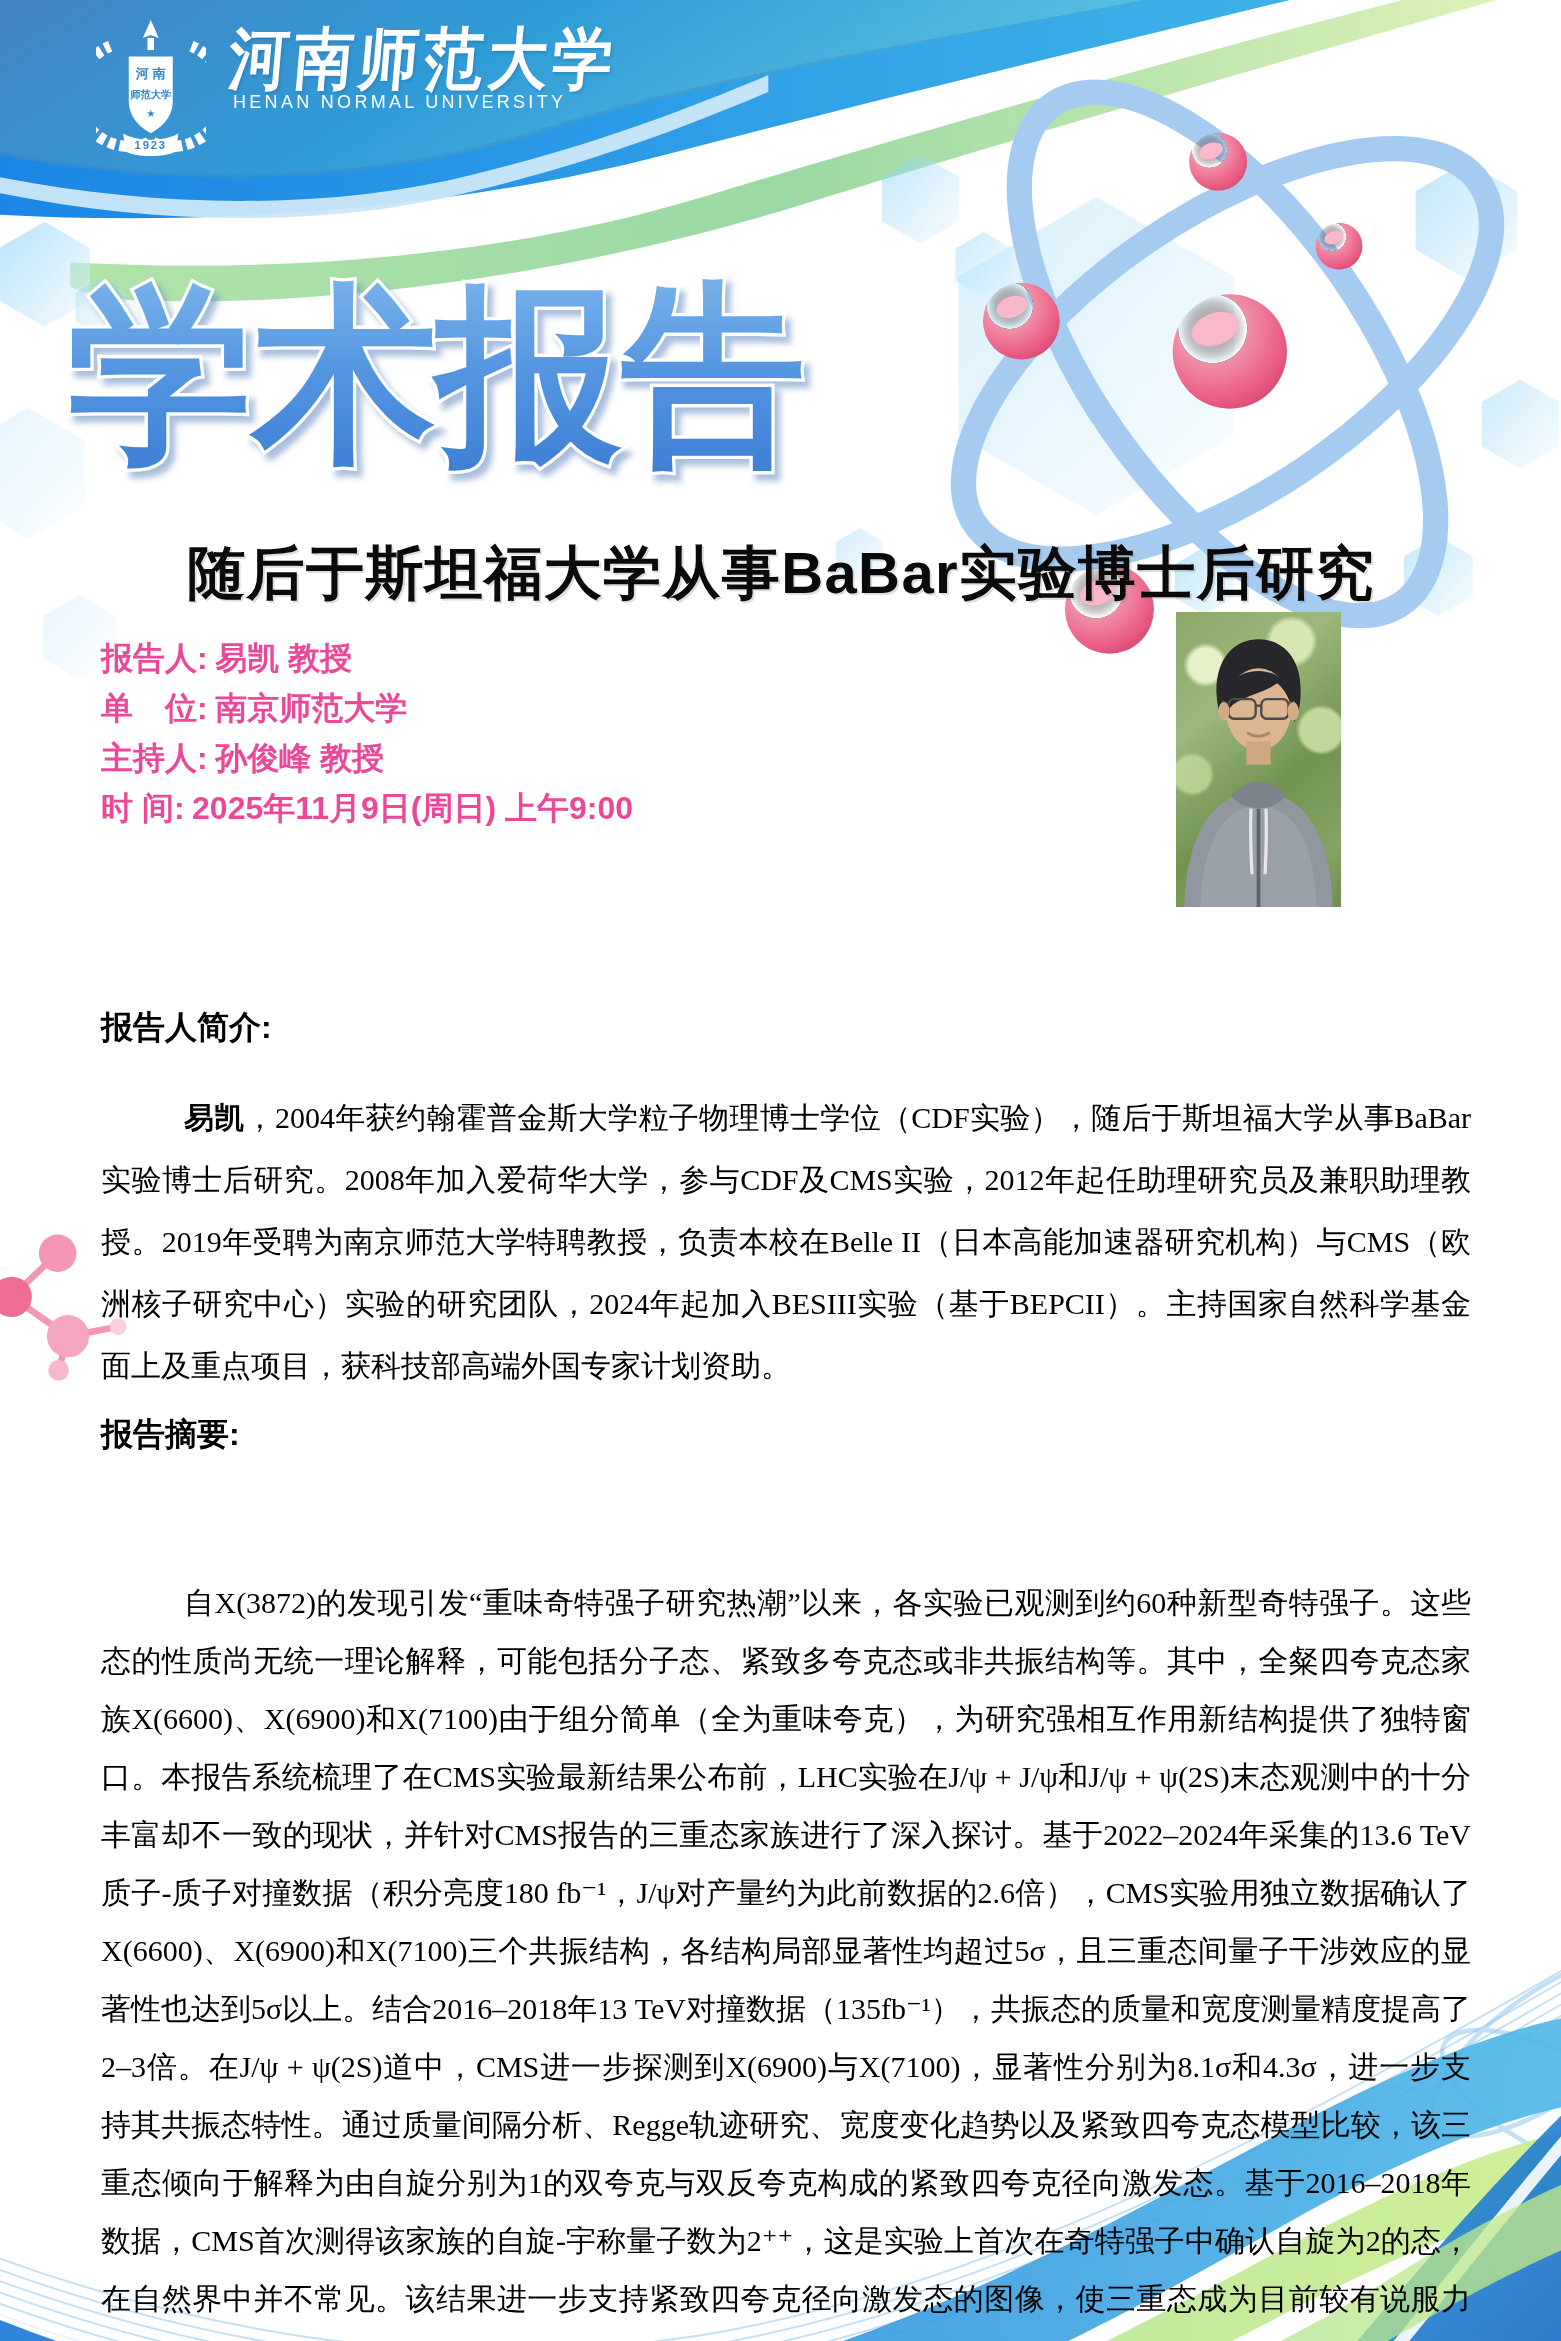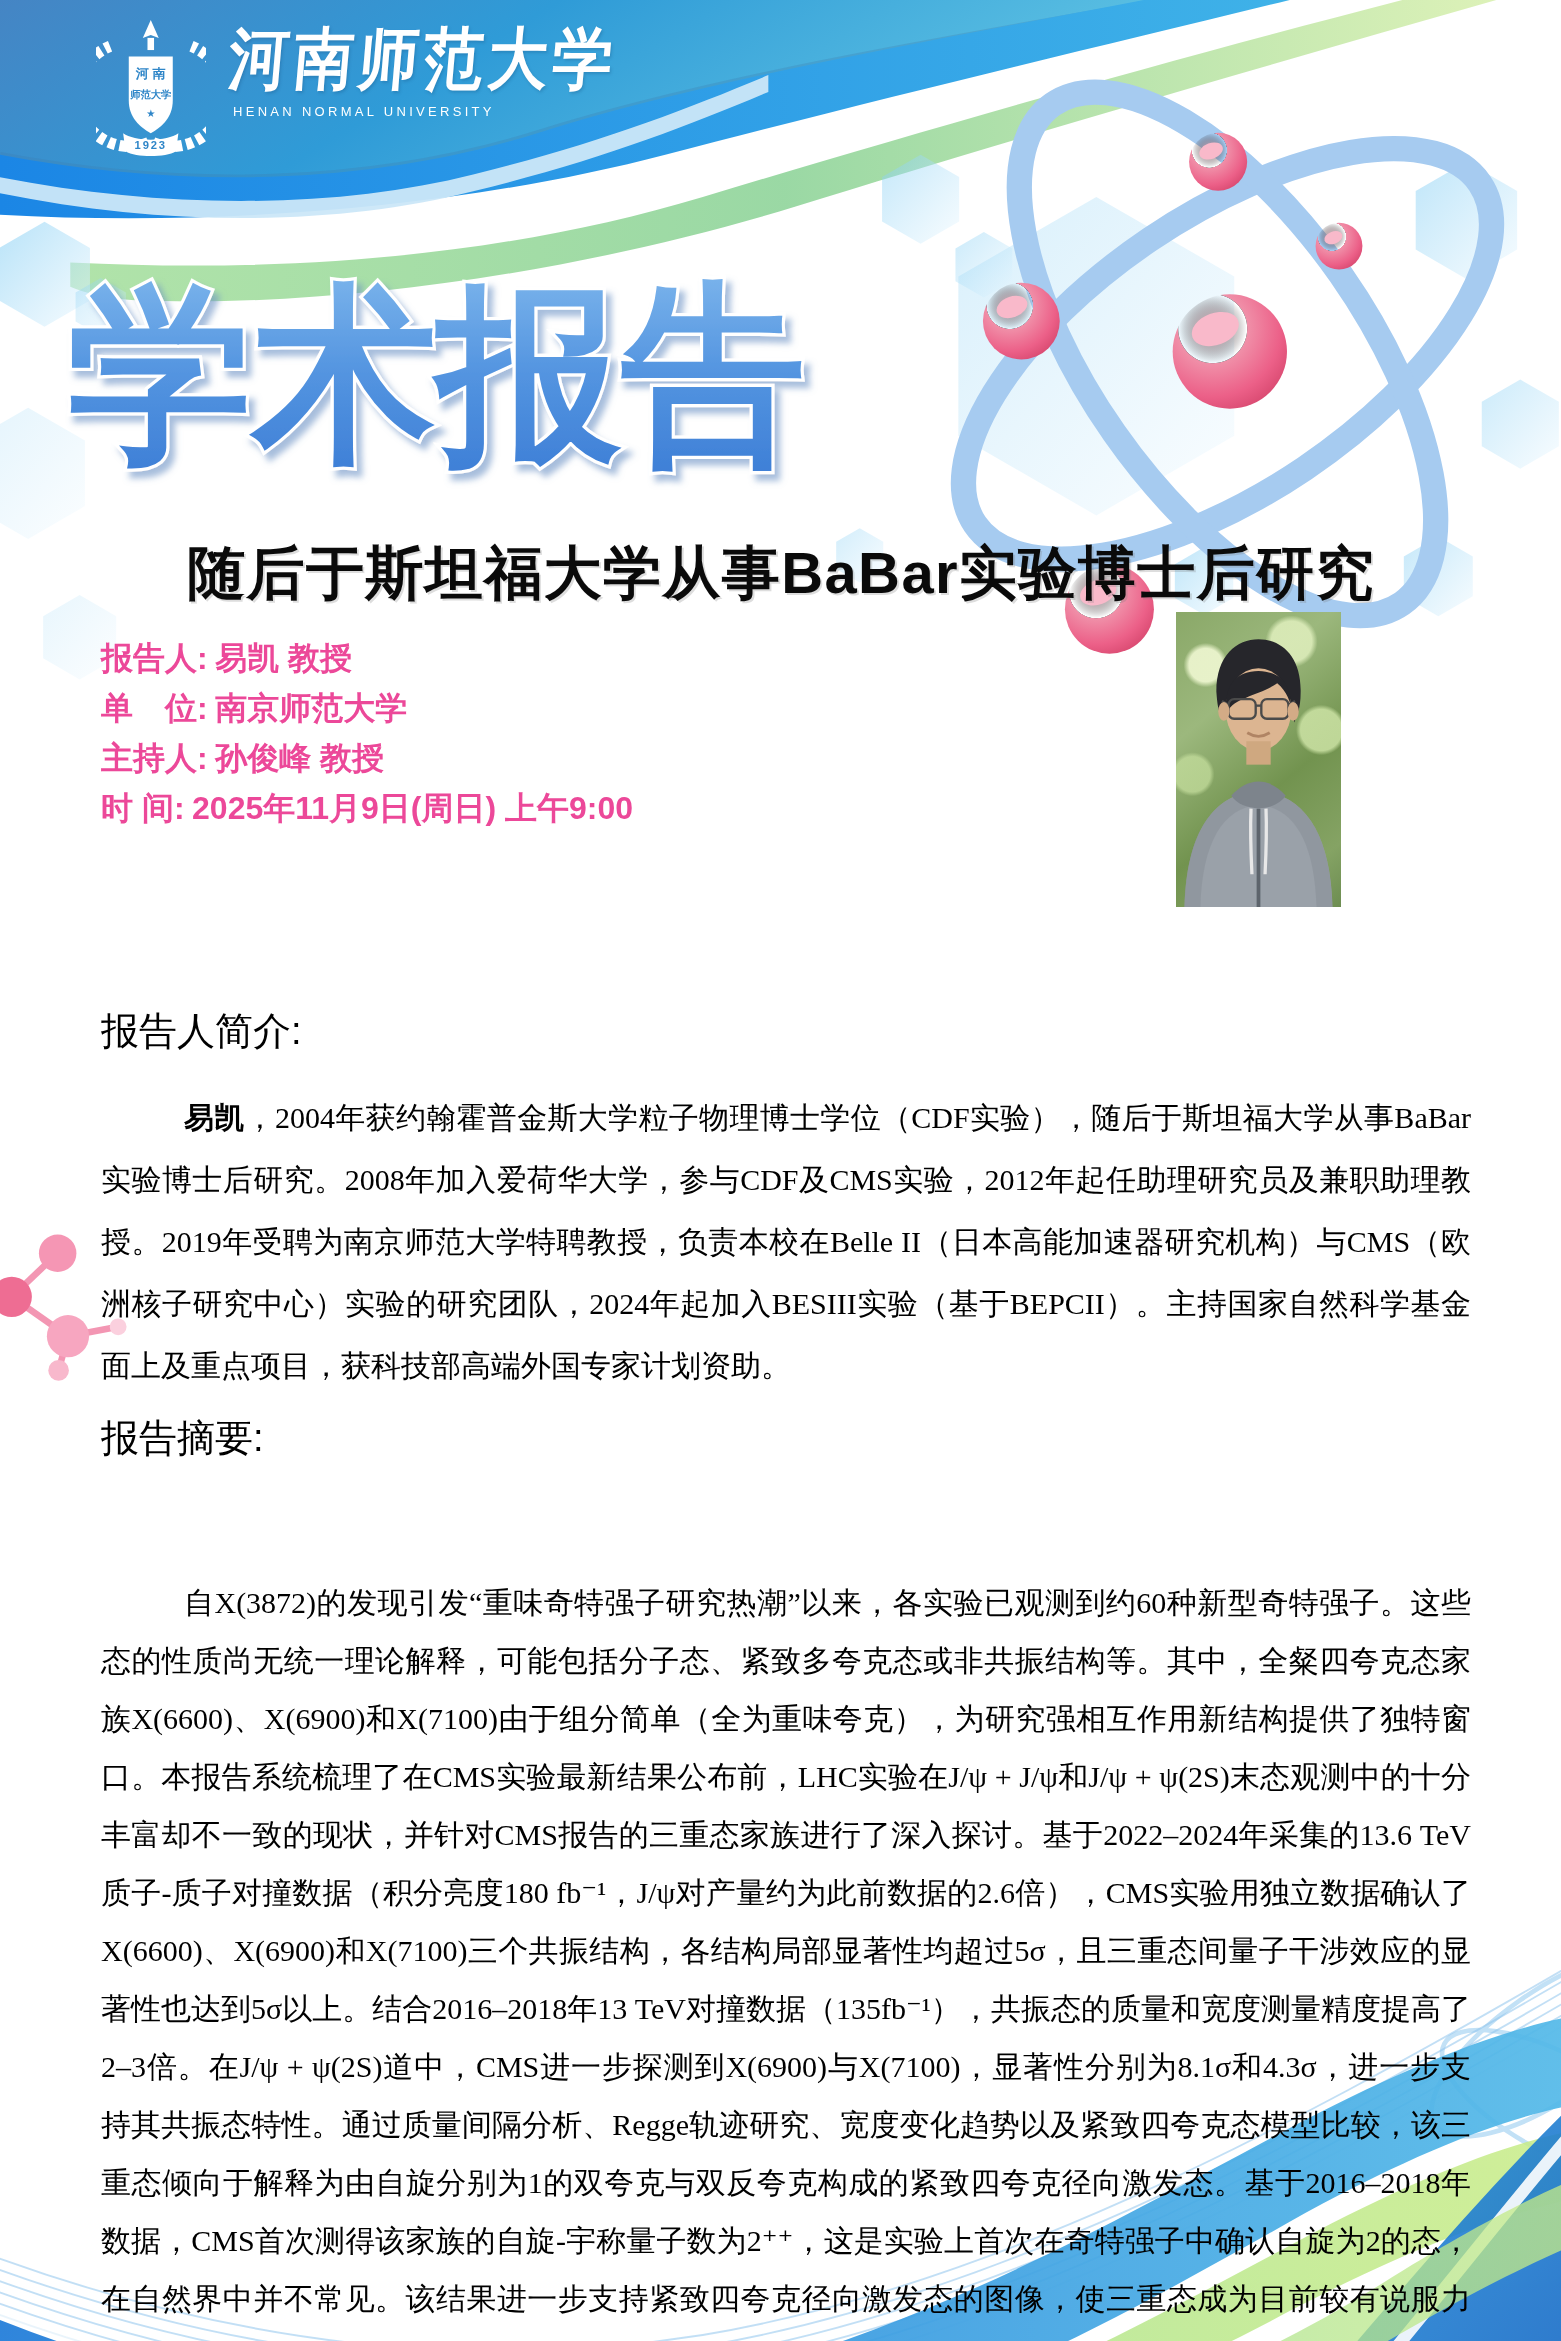--- a/index.html
+++ b/index.html
@@ -22,22 +22,22 @@
   .logo-text{margin-left:27px;color:#ffffff;}
   .uni-cn{
     font-size:60px;font-weight:bold;line-height:1.25;
     letter-spacing:4.7px;
     transform:skewX(-5deg) scaleY(1.12);
     transform-origin:left top;
     text-shadow:1.4px 1.9px 2.8px rgba(20,70,120,.25);
     white-space:nowrap;
   }
   .uni-en{
-    margin-top:12px;
-    font-size:13px;font-weight:normal;letter-spacing:3.3px;white-space:nowrap;
+    margin-top:0;
+    font-size:18px;font-weight:normal;letter-spacing:3.3px;white-space:nowrap;
   }
 
   
   #banner-svg{top:244px;left:55px;z-index:3;}
 
   
   .talk-title{
     top:535px;left:50%;transform:translateX(-50%);
     z-index:4;
     font-size:58px;font-weight:900;letter-spacing:1.4px;
@@ -60,21 +60,21 @@
     background:
       radial-gradient(circle at 18% 18%, rgba(240,248,210,.9) 0 6%, rgba(240,248,210,0) 8%),
       radial-gradient(circle at 70% 10%, rgba(225,240,190,.85) 0 7%, rgba(225,240,190,0) 9%),
       radial-gradient(circle at 88% 40%, rgba(210,232,170,.8) 0 9%, rgba(210,232,170,0) 11%),
       radial-gradient(circle at 10% 55%, rgba(200,225,160,.7) 0 8%, rgba(200,225,160,0) 10%),
       linear-gradient(140deg,#8aa868 0%,#9cb87d 30%,#72934f 60%,#85a364 85%,#6d8d52 100%);
   }
 
   
   .section-heading{
-    z-index:4;font-size:38px;font-weight:normal;color:#000;white-space:nowrap;
+    z-index:4;font-size:32px;font-weight:bold;color:#000;white-space:nowrap;
   }
   .para{
     z-index:4;width:1370px;
     font-family:"Liberation Serif","DejaVu Serif",sans-serif;
     font-size:30px;line-height:58px;color:#000;
     text-align:justify;text-indent:83px;
   }
   .para .lead{font-weight:bold;font-family:"Liberation Sans","DejaVu Sans",sans-serif;}
   #bio-para{top:1057px;left:101px;line-height:62px;}
   #bio-heading{top:1006px;left:101px;}

